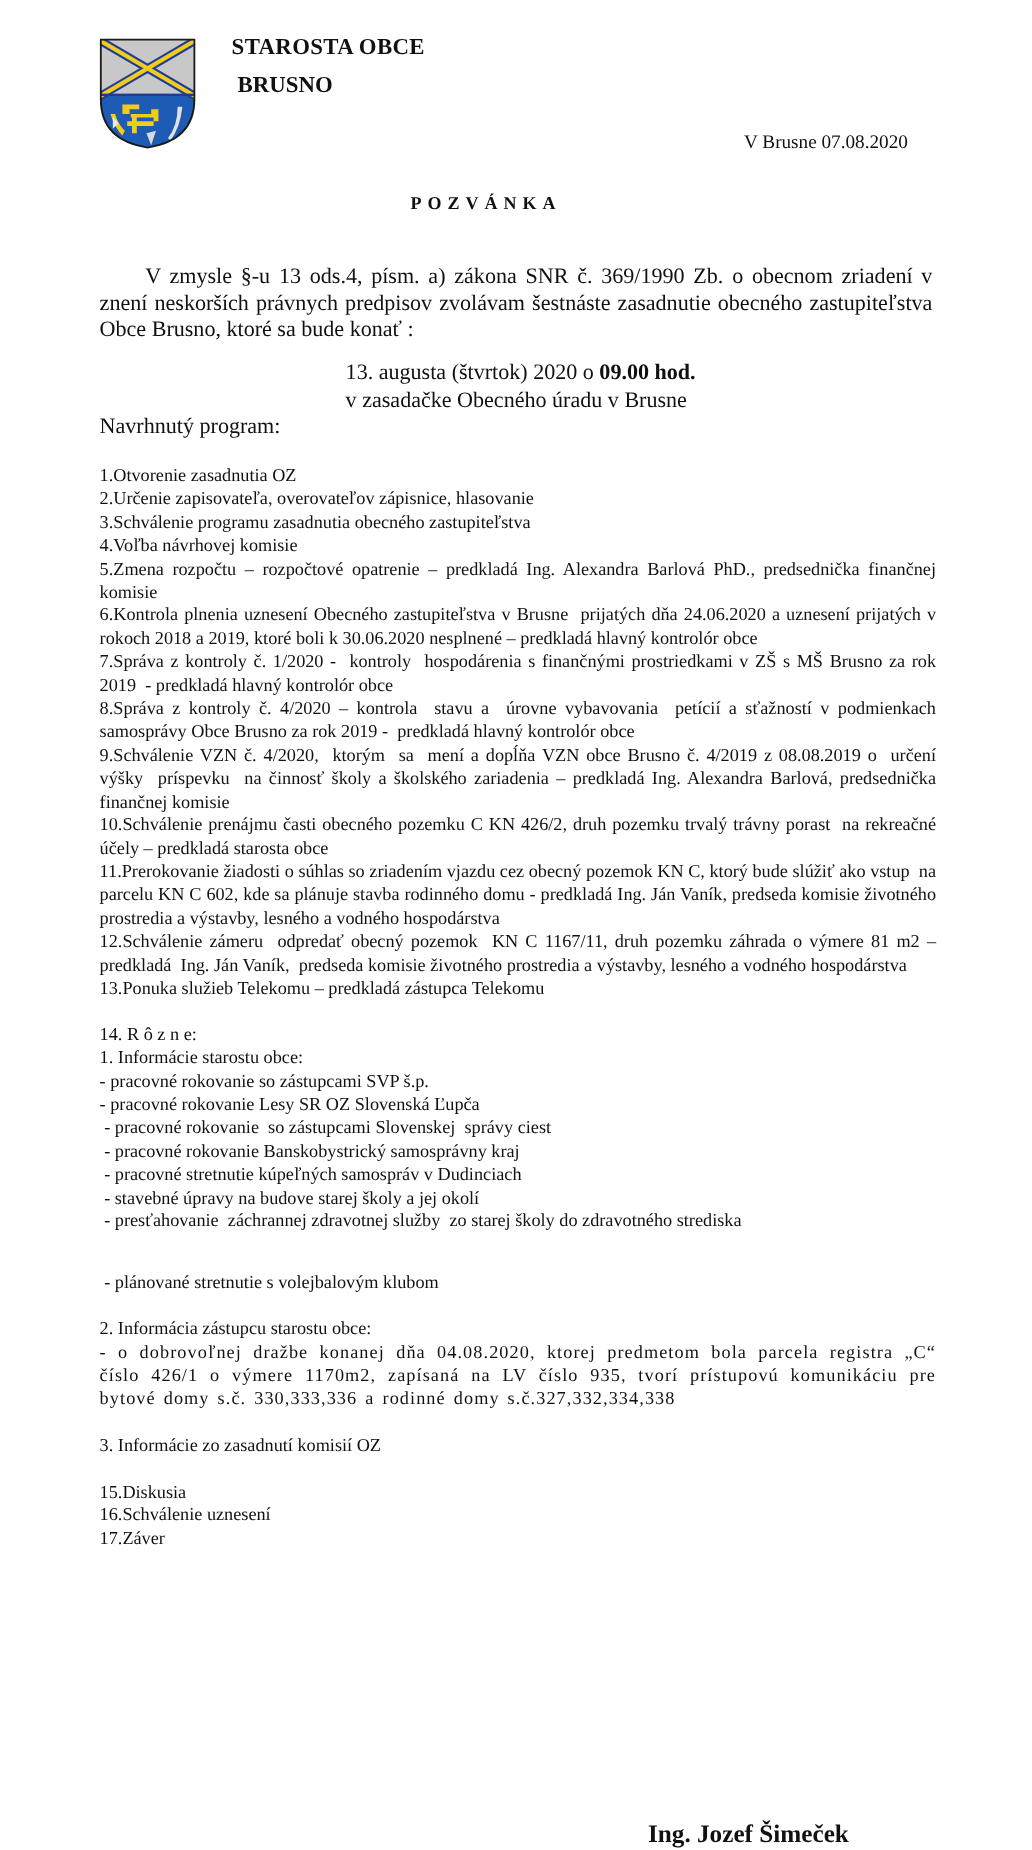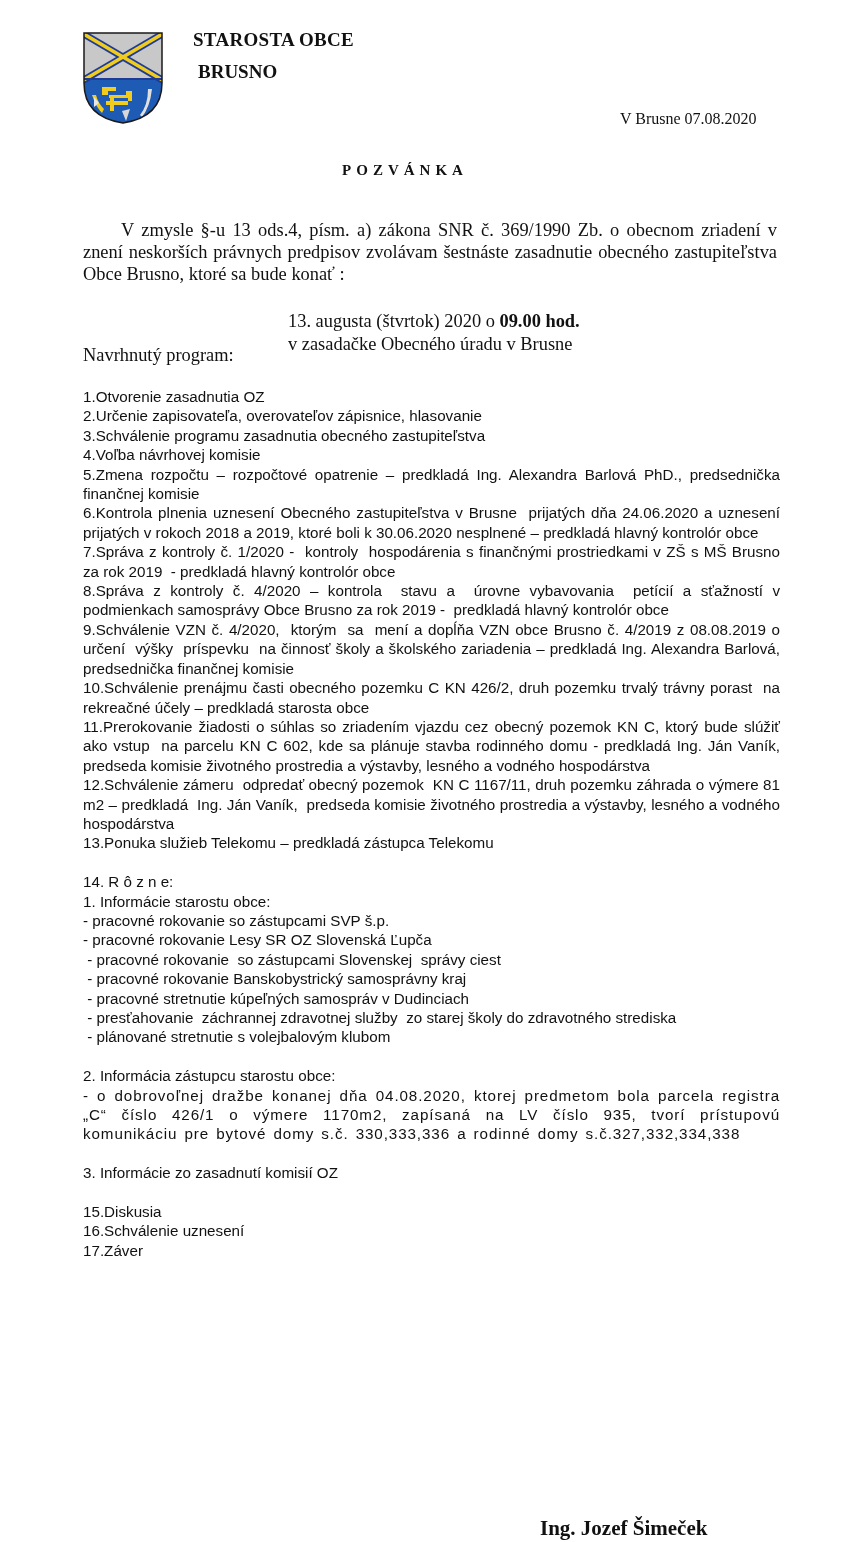--- a/index.html
+++ b/index.html
@@ -1,25 +1,25 @@
 <!DOCTYPE html>
 <html><head>
 <meta charset="utf-8">
 <style>
   html, body { margin:0; padding:0; background:#ffffff; }
   body { width:860px; height:1542px; position:relative; overflow:hidden; color:#111; }
   .serif { font-family: "Liberation Serif", "DejaVu Serif", serif; }
-  .sans { font-family: Liberation Sans, sans-serif; }
+  .sans { font-family: Liberation Serif, serif; }
   #crest { position:absolute; left:82px; top:31px; width:82px; height:94px; }
   #hdr1 { position:absolute; left:193px; top:29px; font-size:19px; font-weight:bold; letter-spacing:0.3px; }
   #hdr2 { position:absolute; left:198px; top:61px; font-size:19px; font-weight:bold; }
   #date { position:absolute; left:620px; top:110px; font-size:16px; }
   #title { position:absolute; left:17px; width:776px; text-align:center; top:162px; font-size:15px; font-weight:bold; letter-spacing:5px; }
   #intro { position:absolute; left:83px; width:694px; top:219px; font-size:18.4px; line-height:22px; text-align:justify; text-indent:38px; }
-  #when { position:absolute; left:288px; top:310px; font-size:18.4px; line-height:23px; }
+  #when { position:absolute; left:288px; top:299px; font-size:18.4px; line-height:23px; }
   #when b { font-weight:bold; }
   #progLabel { position:absolute; left:83px; top:345px; font-size:18.4px; }
   #program { position:absolute; left:83px; width:697px; top:387px; font-size:15.2px; line-height:19.4px; }
   .item { text-align:justify; text-align-last:left; }
   .gap { height:19.4px; }
   .sub { }
   #sign { position:absolute; left:540px; top:1516px; font-size:21px; font-weight:bold; }
 </style>
 </head>
 <body>
@@ -86,22 +86,23 @@
     </div>
   <div class="gap"></div>
   <div>14. R ô z n e:</div>
   <div>1. Informácie starostu obce:</div>
   <div id="sub1">
       <div class="sub" style="white-space: pre-wrap;">- pracovné rokovanie so zástupcami SVP š.p.</div>
       <div class="sub" style="white-space: pre-wrap;">- pracovné rokovanie Lesy SR OZ Slovenská Ľupča</div>
       <div class="sub" style="white-space: pre-wrap;"> - pracovné rokovanie  so zástupcami Slovenskej  správy ciest</div>
       <div class="sub" style="white-space: pre-wrap;"> - pracovné rokovanie Banskobystrický samosprávny kraj</div>
       <div class="sub" style="white-space: pre-wrap;"> - pracovné stretnutie kúpeľných samospráv v Dudinciach</div>
+      <div class="sub" style="white-space: pre-wrap;"> - stavebné úpravy na budove starej školy a jej okolí</div>
       <div class="sub" style="white-space: pre-wrap;"> - presťahovanie  záchrannej zdravotnej služby  zo starej školy do zdravotného strediska</div>
-      <div class="sub" style="white-space: pre-wrap;"> - plánované stretnutie s volejbalovým klubom</div>
+      <div class="sub" style="white-space: pre-wrap; margin-top: 32px;"> - plánované stretnutie s volejbalovým klubom</div>
     </div>
   <div class="gap"></div>
   <div>2. Informácia zástupcu starostu obce:</div>
   <div class="item" style="letter-spacing:0.9px; word-spacing:2px;">- o  dobrovoľnej dražbe konanej dňa 04.08.2020, ktorej predmetom bola parcela registra „C“ číslo 426/1 o výmere 1170m2, zapísaná na LV číslo 935, tvorí prístupovú komunikáciu pre bytové domy s.č. 330,333,336 a rodinné  domy s.č.327,332,334,338</div>
   <div class="gap"></div>
   <div>3. Informácie zo zasadnutí komisií OZ</div>
   <div class="gap"></div>
   <div id="closing">
       <div class="item" style="white-space: pre-wrap;">15.Diskusia</div>
       <div class="item" style="white-space: pre-wrap;">16.Schválenie uznesení</div>

